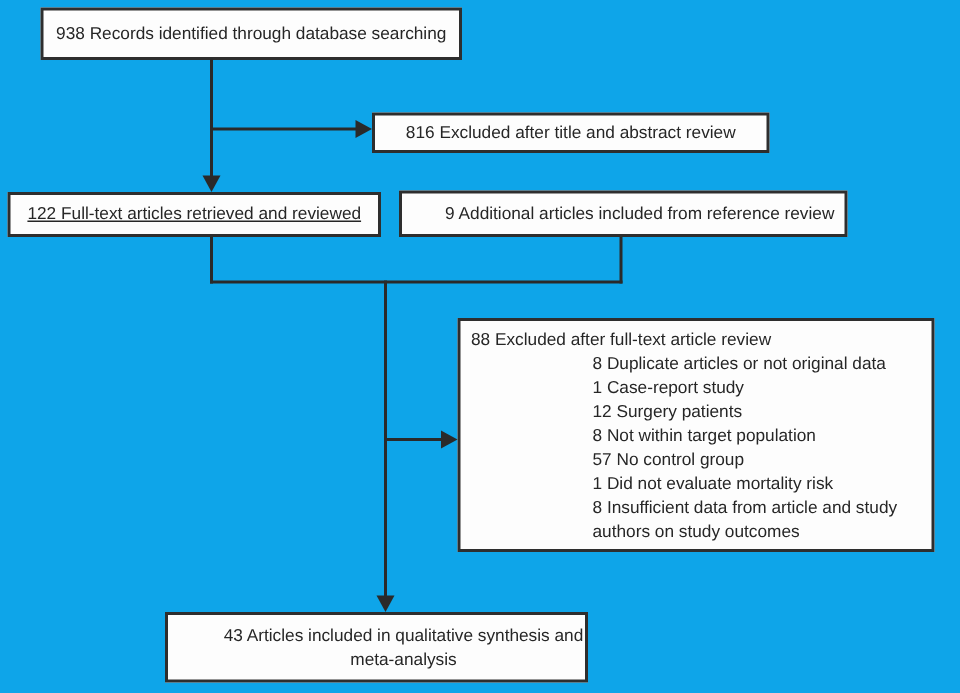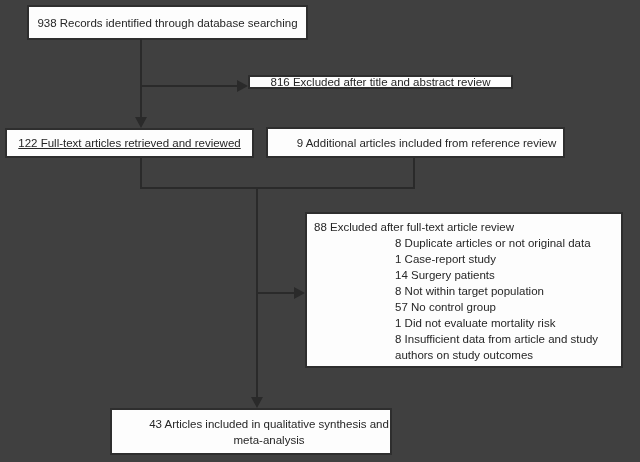--- a/index.html
+++ b/index.html
@@ -5,39 +5,39 @@
   html, body {
     margin: 0;
     padding: 0;
     background: #ffffff;
     font-family: "Liberation Sans", "DejaVu Sans", sans-serif;
   }
   .canvas {
     position: relative;
     width: 640px;
     height: 462px;
-    background: #404040;
+    background: #0ea5e9;
     overflow: hidden;
     color: #262626;
   }
   .box {
     position: absolute;
     background: #fdfdfd;
     border: 2px solid #2e2e2e;
     box-sizing: border-box;
     font-size: 11.5px;
     line-height: 14px;
     color: #262626;
     display: flex;
     align-items: center;
     justify-content: center;
     text-align: center;
   }
   .box-records            { left: 27px;  top: 5px;   width: 281px; height: 35px; }
-  .box-excluded-abstract  { left: 248px; top: 75px;  width: 265px; height: 14px; }
+  .box-excluded-abstract  { left: 248px; top: 75px;  width: 265px; height: 27px; }
   .box-fulltext           { left: 5px;   top: 128px; width: 249px; height: 30px; text-decoration: underline; }
   .box-additional         { left: 266px; top: 127px; width: 299px; height: 31px; padding-left: 22px; }
   .box-excluded-fulltext  {
     left: 305px; top: 212px; width: 318px; height: 156px;
     display: block;
     text-align: left;
     padding: 5px 4px 16px 7px;
     line-height: 16px;
   }
   .box-included           {
@@ -88,21 +88,21 @@
   </div>
 
   <div class="box box-additional">
     <span>9 Additional articles included from reference review</span>
   </div>
 
   <div class="box box-excluded-fulltext">
     <div>88 Excluded after full-text article review</div>
     <div class="big-item">8 Duplicate articles or not original data</div>
     <div class="big-item">1 Case-report study</div>
-    <div class="big-item">14 Surgery patients</div>
+    <div class="big-item">12 Surgery patients</div>
     <div class="big-item">8 Not within target population</div>
     <div class="big-item">57 No control group</div>
     <div class="big-item">1 Did not evaluate mortality risk</div>
     <div class="big-item">8 Insufficient data from article and study authors on study outcomes</div>
   </div>
 
   <div class="box box-included">
     <span>43 Articles included in qualitative synthesis and meta-analysis</span>
   </div>
 

